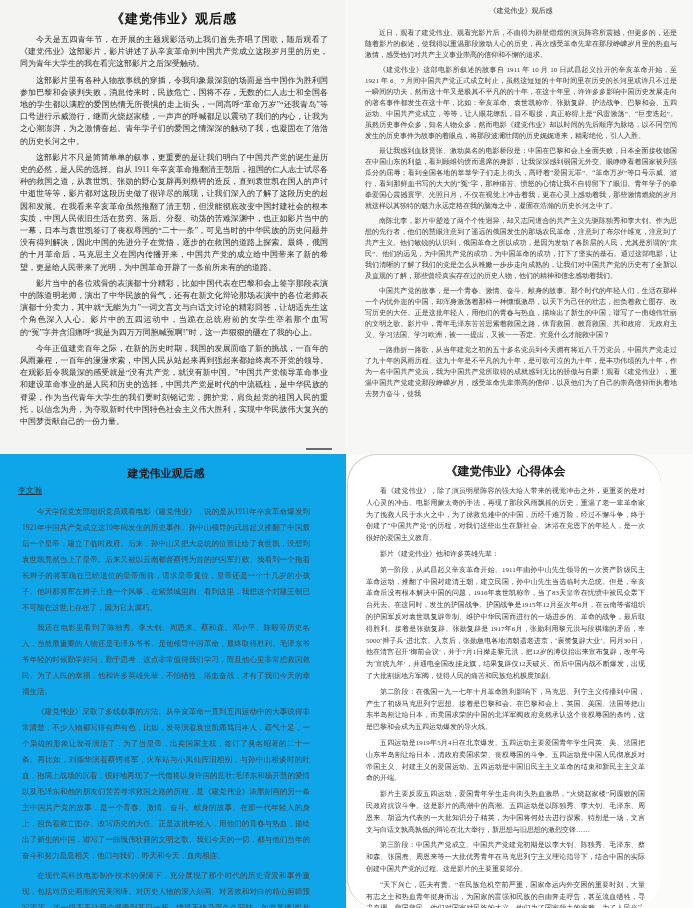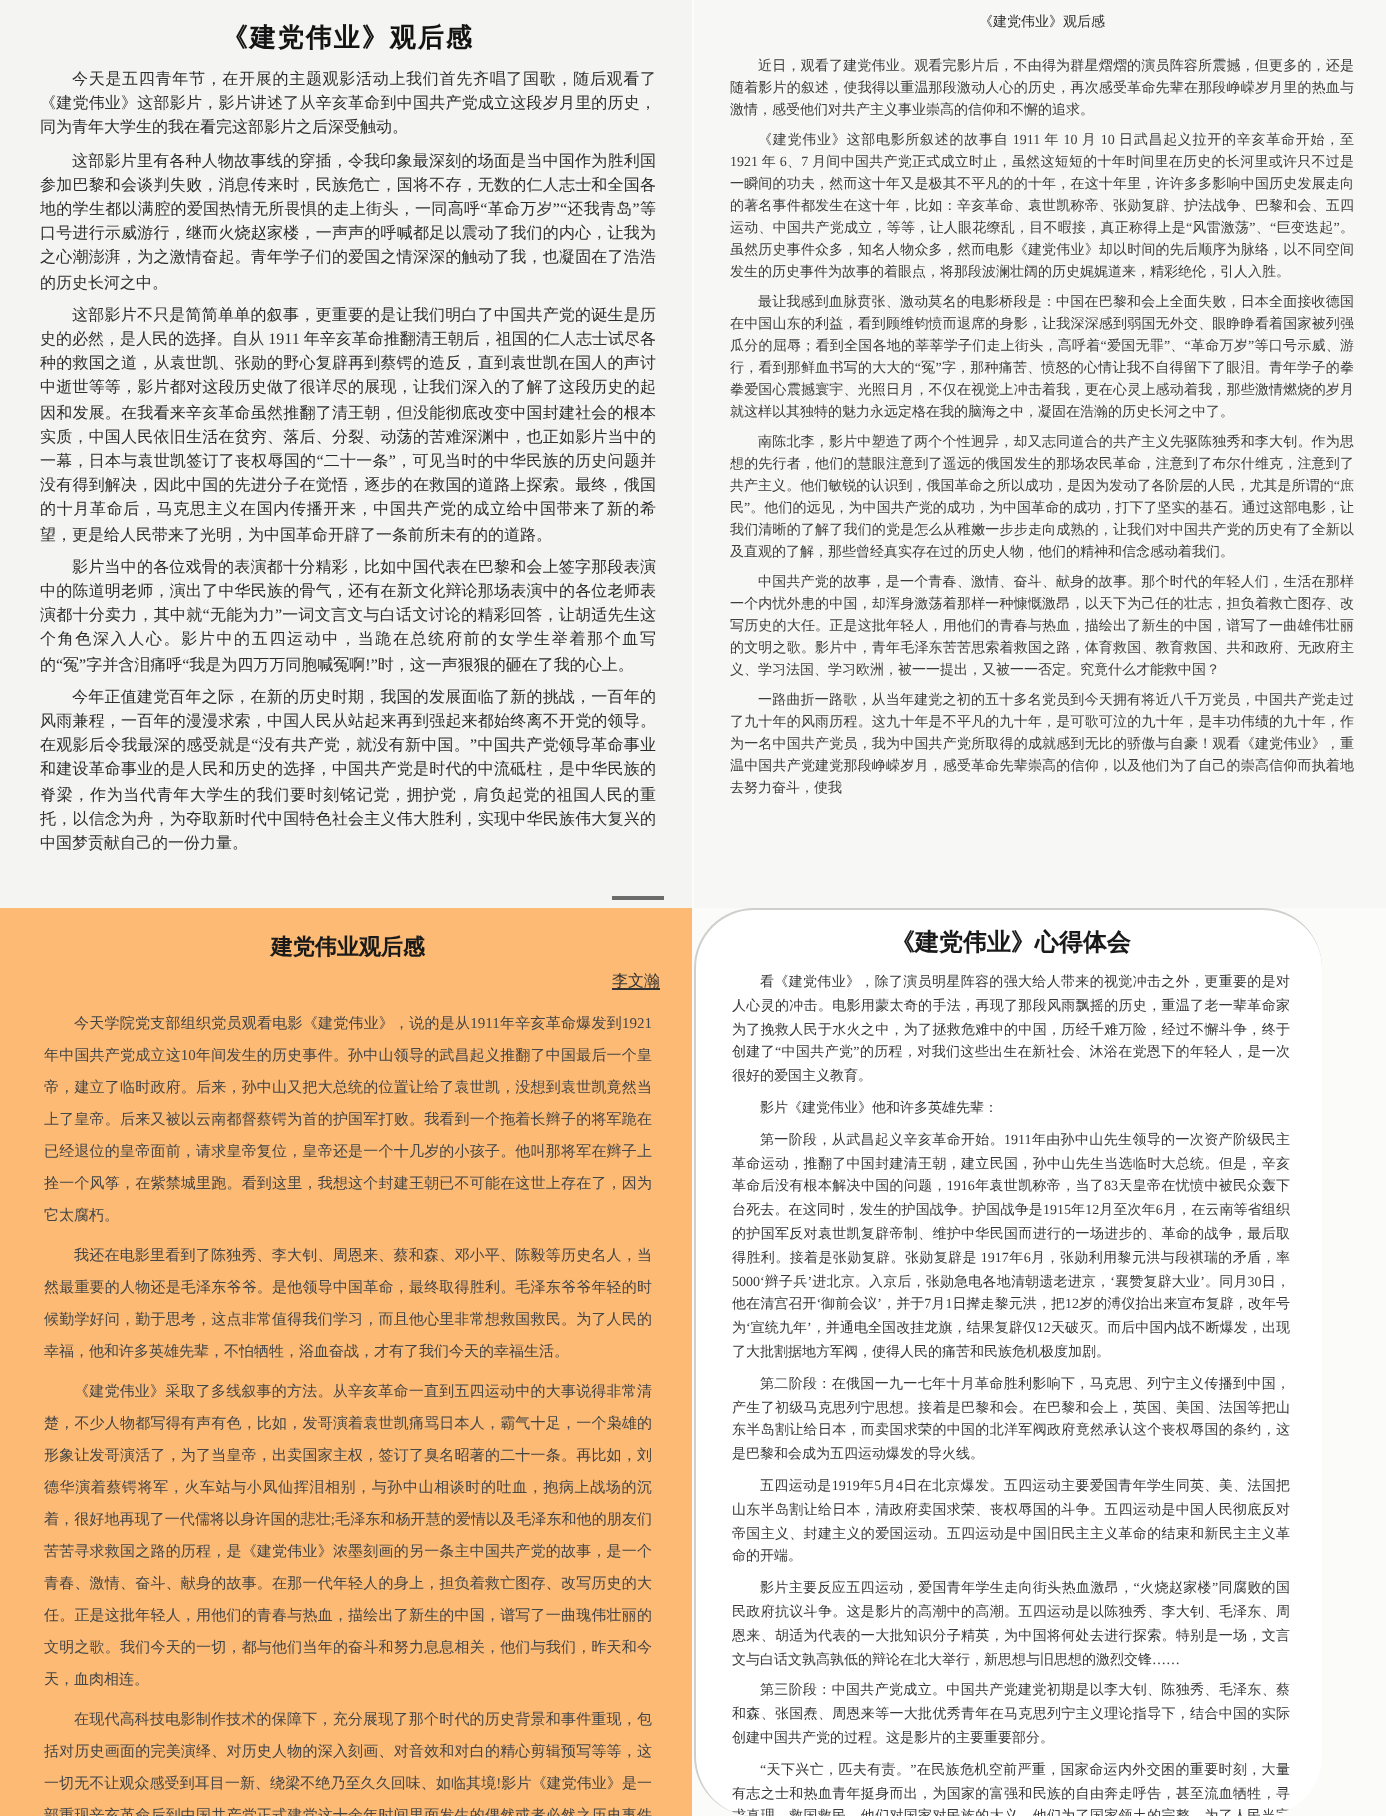--- a/index.html
+++ b/index.html
@@ -12,38 +12,38 @@
     position:relative;
   }
   .canvas{position:absolute;left:0;top:0;width:693px;height:908px;}
   .page{
     position:absolute;
     overflow:hidden;
     box-sizing:border-box;
   }
   .page-tl{left:0;top:0;width:346px;height:454px;background:#f4f4f2;padding:8px 14px 0 16px;}
   .page-tr{left:347px;top:0;width:346px;height:454px;background:#f7f7f6;padding:6px 12px 0 14px;}
-  .page-bl{left:0;top:454px;width:346px;height:454px;background:#fdba74;padding:10px 16px 0 18px;}
+  .page-bl{left:0;top:454px;width:346px;height:454px;background:#0ea5e9;padding:10px 32px 0 18px;}
   .page-br{left:347px;top:454px;width:314px;height:454px;background:#ffffff;padding:6px 12px 0 14px;border-left:1px solid #cfcfcd;border-top:1px solid #cfcfcd;border-radius:30px;}
   .corner-mark{position:absolute;left:306px;top:448px;width:26px;height:2px;background:#6b6b6b;}
 
   .title-lg{
     text-align:center;font-weight:bold;color:#141414;
     font-size:13px;margin:2px 0 6px 0;letter-spacing:1px;
   }
   .running-header{
     text-align:center;color:#2c2c2c;
     font-size:7px;margin:0 0 12px 0;
   }
   .title-md{
     text-align:center;font-weight:bold;color:#1a1a1a;
     font-size:11px;margin:2px 0 4px 0;
   }
   .author{
-    text-align:right;color:#333;font-size:8px;margin:0 0 8px 0;text-decoration:underline;
+    text-align:left;color:#333;font-size:8px;margin:0 0 8px 0;text-decoration:underline;
   }
   p.body-par{
     margin:4px;text-indent:2em;text-align:justify;
   }
   .page-tl p.body-par{font-size:8px;line-height:12.2px;color:#2e2e2e;}
   .page-tr p.body-par{font-size:7px;line-height:11px;color:#3d3d3d;}
   .page-bl p.body-par{font-size:7.5px;line-height:16px;color:#454545;}
   .page-br p.body-par{font-size:7px;line-height:11.8px;color:#383838;}
   .page-br .title-md{font-size:12px;margin-bottom:6px;}
 </style>

